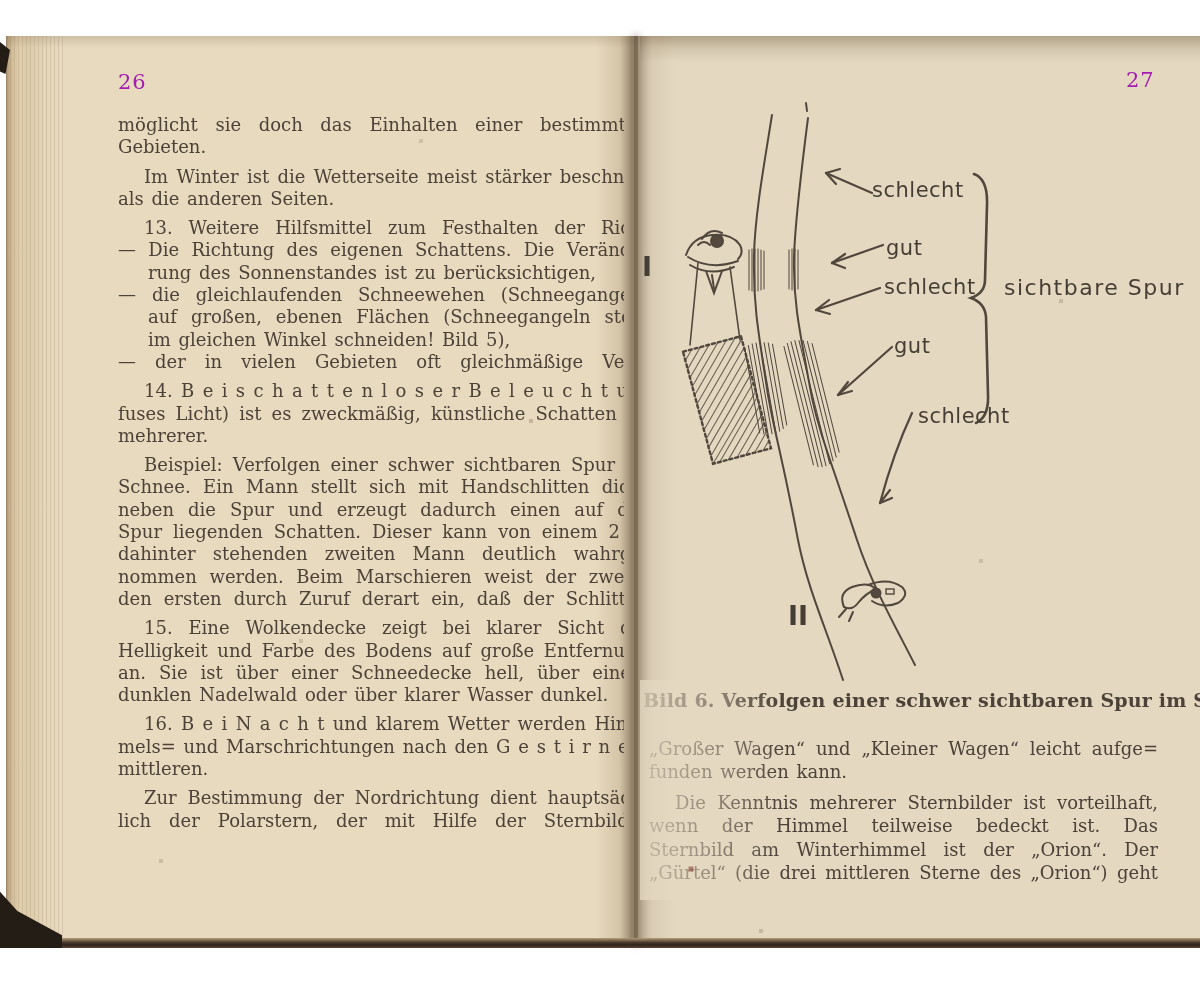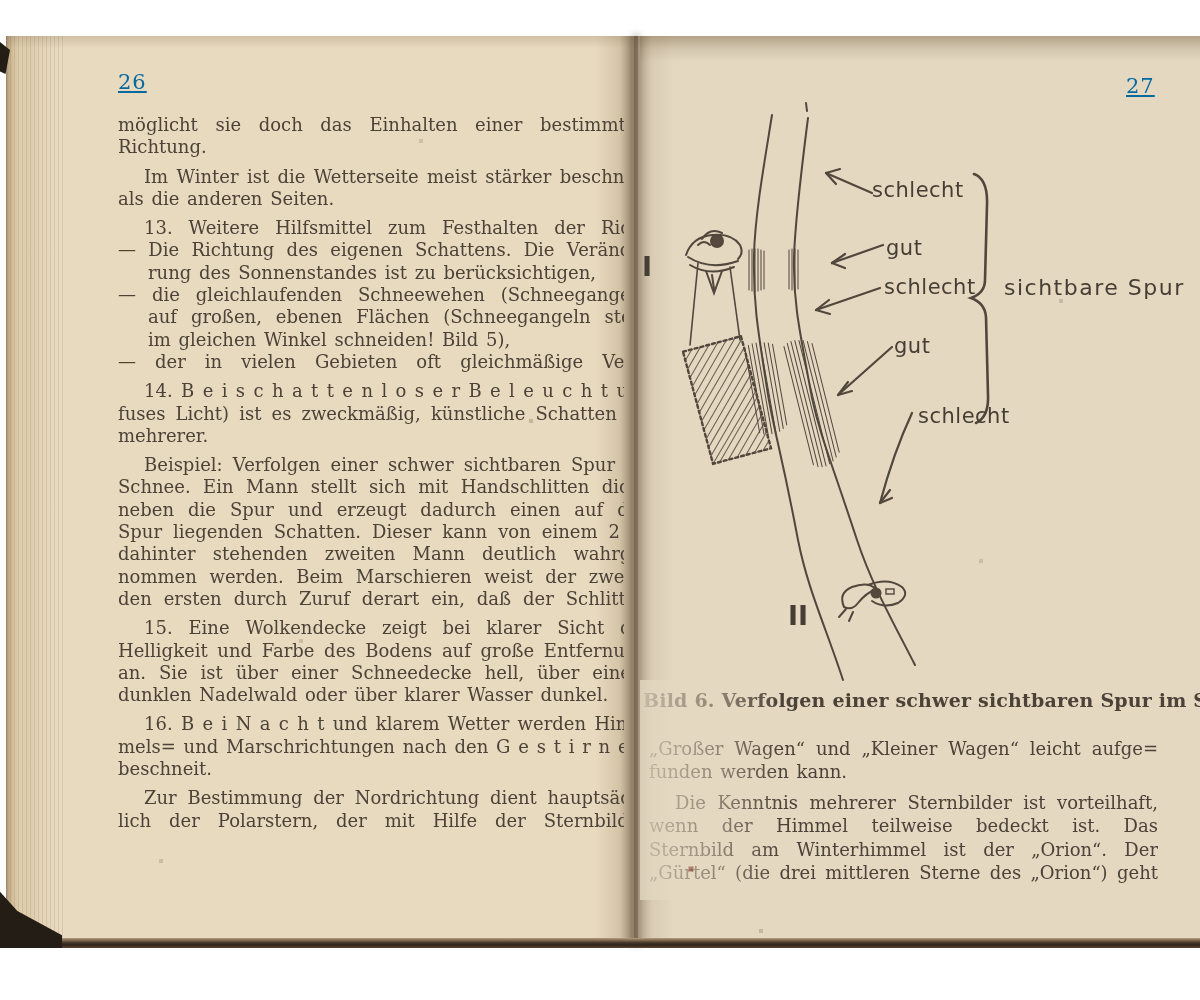--- a/index.html
+++ b/index.html
@@ -20,21 +20,21 @@
   #gutter{position:absolute;left:590px;top:0;width:78px;height:100%;
       background:linear-gradient(to right,rgba(141,117,84,0) 0%,rgba(141,117,84,.22) 30%,rgba(86,66,42,.50) 46%,rgba(86,66,42,.30) 56%,rgba(160,138,105,.15) 72%,rgba(0,0,0,0) 100%);}
   #gutter-core{position:absolute;left:628px;top:0;width:4px;height:100%;background:rgba(58,44,26,.42);
       box-shadow:0 0 6px 2px rgba(58,44,26,.25);}
   #bottom-edge{position:absolute;left:6px;top:938px;width:1194px;height:10px;
       background:linear-gradient(to bottom,#b59c7a 0,#4a3a2c 45%,#2e241a 70%,#5e4337 100%);}
   .corner{position:absolute;background:#241d15;}
   #corner-tl{left:0;top:42px;width:10px;height:32px;clip-path:polygon(0 0,100% 25%,55% 100%,0 92%);}
   #corner-bl{left:0;top:884px;width:62px;height:64px;clip-path:polygon(0 12%,28% 42%,100% 80%,100% 100%,0 100%);}
   
-  .pagenum{position:absolute;font-size:21px;color:#0369a1;letter-spacing:1px;text-decoration:underline;}
+  .pagenum{position:absolute;font-size:21px;color:#a21caf;letter-spacing:1px;}
   #left-text{position:absolute;left:118px;top:114px;width:506px;height:790px;overflow:hidden;}
   .tl{width:530px;font-size:18px;line-height:22.3px;color:#4c4238;text-align:justify;
       overflow:hidden;height:22.3px;word-spacing:2px;}
   .tl.j{text-align-last:justify;}
   .tl.ind{text-indent:26px;}
   .tl.hang{padding-left:30px;width:500px;}
   .gap{height:7px;}
   .b{font-weight:normal;}
   #right-text{position:absolute;left:649px;top:737px;width:509px;}
   #right-text .tl{width:509px;height:23.4px;line-height:23.4px;}
@@ -62,25 +62,25 @@
   <div id="book">
     <div id="edge-stack"></div>
     <div id="left-paper"></div>
     <div id="right-paper"></div>
     <div id="top-shade"></div>
     <div id="gutter"></div>
     <div id="gutter-core"></div>
   </div>
 
   <div class="pagenum" style="left:118px;top:70px;">26</div>
-  <div class="pagenum" style="left:1126px;top:68px;margin-top:6px;">27</div>
+  <div class="pagenum" style="left:1126px;top:68px;">27</div>
 
   <div id="left-text">
     <div class="tl j">möglicht sie doch das Einhalten einer bestimmten</div>
-    <div class="tl">Richtung.</div>
+    <div class="tl">Gebieten.</div>
     <div class="gap"></div>
     <div class="tl ind j">Im Winter ist die Wetterseite meist stärker beschneit</div>
     <div class="tl">als die anderen Seiten.</div>
     <div class="gap"></div>
     <div class="tl ind j"><span class="b">13.</span> <span>Weitere Hilfsmittel zum Festhalten der Rich-</span></div>
     <div class="tl j">— Die Richtung des eigenen Schattens. Die Verände-</div>
     <div class="tl hang">rung des Sonnenstandes ist zu berücksichtigen,</div>
     <div class="tl j">— die gleichlaufenden Schneewehen (Schneegangeln</div>
     <div class="tl hang j">auf großen, ebenen Flächen (Schneegangeln stets</div>
     <div class="tl hang">im gleichen Winkel schneiden! Bild 5),</div>
@@ -98,21 +98,21 @@
     <div class="tl j">nommen werden. Beim Marschieren weist der zweite</div>
     <div class="tl j">den ersten durch Zuruf derart ein, daß der Schlitten</div>
     <div class="gap"></div>
     <div class="tl ind j"><span class="b">15.</span> <span>Eine Wolkendecke zeigt bei klarer Sicht die</span></div>
     <div class="tl j">Helligkeit und Farbe des Bodens auf große Entfernung</div>
     <div class="tl j">an. Sie ist über einer Schneedecke hell, über einem</div>
     <div class="tl">dunklen Nadelwald oder über klarer Wasser dunkel.</div>
     <div class="gap"></div>
     <div class="tl ind j"><span class="b">16.</span> <span>B e i  N a c h t  und klarem Wetter werden Him=</span></div>
     <div class="tl j">mels= und Marschrichtungen nach den G e s t i r n e n</div>
-    <div class="tl">beschneit.</div>
+    <div class="tl">mittleren.</div>
     <div class="gap"></div>
     <div class="tl ind j">Zur Bestimmung der Nordrichtung dient hauptsäch-</div>
     <div class="tl j">lich der Polarstern, der mit Hilfe der Sternbilder</div>
   </div>
 
   <svg id="figure" width="560" height="600" viewBox="0 0 560 600">
     <g stroke="#51473c" stroke-width="2" fill="none" stroke-linecap="round">
 
       <g>
         <path d="M132,20 C124,70 115,120 114,160 C113,205 117,230 128,300 C136,345 142,360 158,445 C168,495 185,530 203,585"></path>

